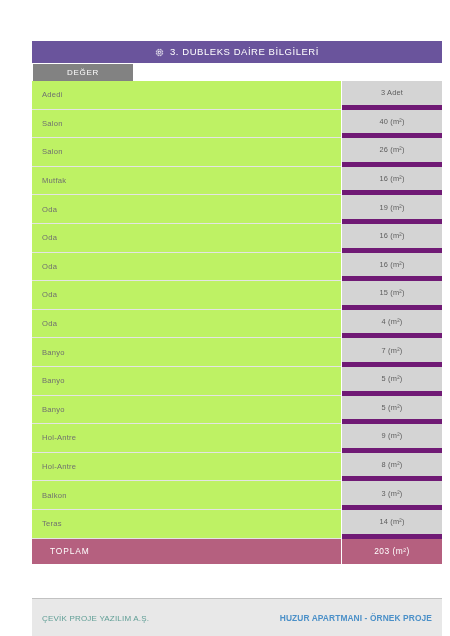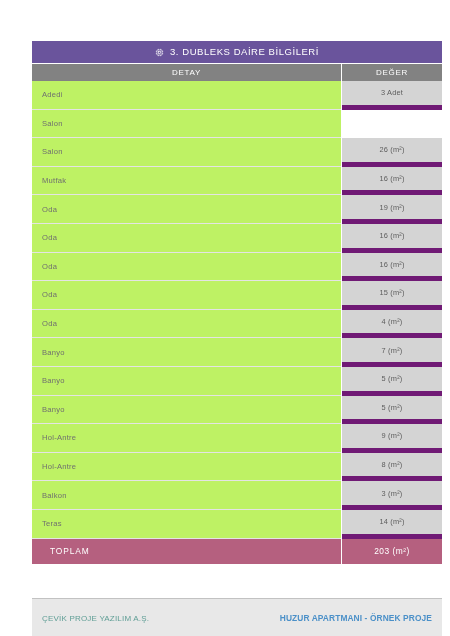--- a/index.html
+++ b/index.html
@@ -176,36 +176,36 @@
             <line x1="1.5" y1="10" x2="3.5" y2="10"></line>
             <line x1="12.5" y1="6" x2="14.5" y2="6"></line>
             <line x1="12.5" y1="10" x2="14.5" y2="10"></line>
           </g>
         </svg>
       </span>
       <span class="title-text">3. DUBLEKS DAİRE BİLGİLERİ</span>
     </div>
 
     <div class="col-head">
-      <div class="ch ch-detay">DETAY</div>
       <div class="ch-spacer"></div>
       <div class="ch ch-deger">DEĞER</div>
     </div>
 
     <div class="rows">
 
       <div class="trow">
         <div class="c-label">Adedi</div>
         <div class="c-gap"></div>
         <div class="c-value">3 Adet</div>
       </div>
 
       <div class="trow">
         <div class="c-label">Salon</div>
         <div class="c-gap"></div>
+        <div class="c-value">40 (m²)</div>
       </div>
 
       <div class="trow">
         <div class="c-label">Salon</div>
         <div class="c-gap"></div>
         <div class="c-value">26 (m²)</div>
       </div>
 
       <div class="trow">
         <div class="c-label">Mutfak</div>

